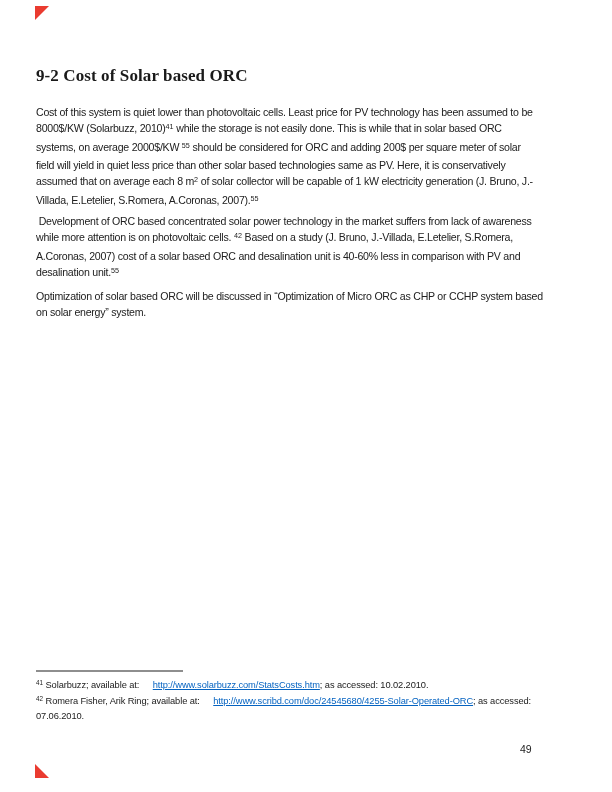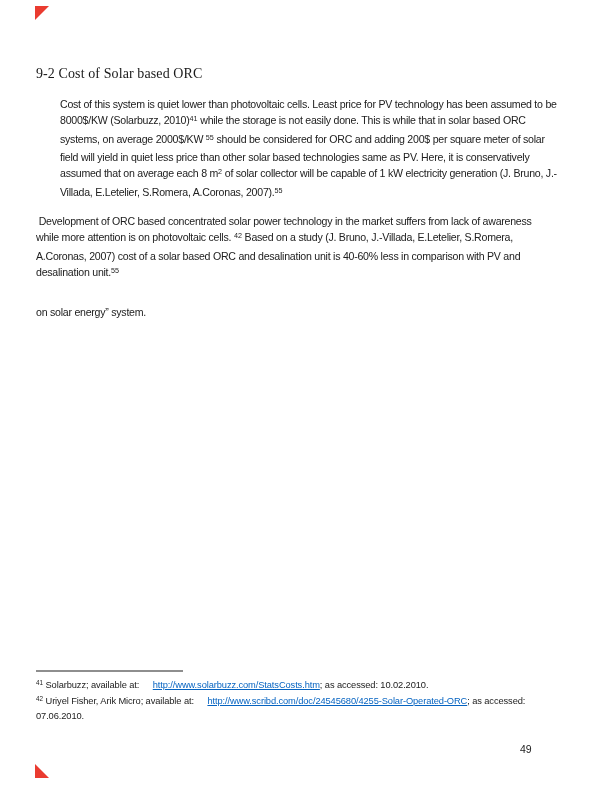--- a/index.html
+++ b/index.html
@@ -3,30 +3,30 @@
 <meta charset="utf-8">
 <style>
   html,body { margin:0; padding:0; background:#ffffff; }
   .page {
     position:relative; width:612px; height:792px; background:#ffffff;
     font-family:"Liberation Sans", sans-serif; overflow:hidden;
     color:#212121;
   }
   .heading {
     position:absolute; left:36px; top:66px; margin:0;
-    font-family:"Liberation Serif", serif; font-weight:normal;
-    font-size:14px; color:#1a1a1a; letter-spacing:0.1px;
+    font-family:"Liberation Serif", serif; font-weight:bold;
+    font-size:17px; color:#1a1a1a; letter-spacing:0.1px;
     white-space:pre;
   }
   .para {
     position:absolute; left:36px; width:545px;
     font-size:10.6px; line-height:16.35px; letter-spacing:-0.25px;
     color:#212121;
   }
-  .para-0 { top:96px;margin-left:24px; }
+  .para-0 { top:104px; }
   .para-1 { top:213px; }
   .para-2 { top:288px; }
   .line { white-space:pre; }
   .sup {
     font-size:68%; position:relative; top:-0.42em; letter-spacing:0;
   }
   .link {
     color:var(--link-color,#0563c1); text-decoration:underline; cursor:pointer;padding-left:11px;
   }
   .fn-sep {
@@ -58,27 +58,27 @@
 
 <div class="page">
 
   <div class="tri-top"></div>
 
   <h1 class="heading">9-2 Cost of Solar based ORC</h1>
 
   <div id="paragraphs">
       <div class="para para-0"><span class="line"><span>Cost of this system is quiet lower than photovoltaic cells. Least price for PV technology has been assumed to be</span></span><br><span class="line"><span>8000$/KW (Solarbuzz, 2010)</span><span class="sup">41</span><span> while the storage is not easily done. This is while that in solar based ORC</span></span><br><span class="line"><span>systems, on average 2000$/KW </span><span class="sup">55</span><span> should be considered for ORC and adding 200$ per square meter of solar</span></span><br><span class="line"><span>field will yield in quiet less price than other solar based technologies same as PV. Here, it is conservatively</span></span><br><span class="line"><span>assumed that on average each 8 m</span><span class="sup">2</span><span> of solar collector will be capable of 1 kW electricity generation (J. Bruno, J.-</span></span><br><span class="line"><span>Villada, E.Letelier, S.Romera, A.Coronas, 2007).</span><span class="sup">55</span></span></div>
       <div class="para para-1"><span class="line"><span> Development of ORC based concentrated solar power technology in the market suffers from lack of awareness</span></span><br><span class="line"><span>while more attention is on photovoltaic cells. </span><span class="sup">42</span><span> Based on a study (J. Bruno, J.-Villada, E.Letelier, S.Romera,</span></span><br><span class="line"><span>A.Coronas, 2007) cost of a solar based ORC and desalination unit is 40-60% less in comparison with PV and</span></span><br><span class="line"><span>desalination unit.</span><span class="sup">55</span></span></div>
-      <div class="para para-2"><br><span class="line"><span>on solar energy” system.</span></span></div>
+      <div class="para para-2"><span class="line"><span>Optimization of solar based ORC will be discussed in “Optimization of Micro ORC as CHP or CCHP system based</span></span><br><span class="line"><span>on solar energy” system.</span></span></div>
     </div>
 
   <div class="fn-sep"></div>
 
   <div id="footnotes" class="footnotes">
       <div><span class="line"><span class="sup">41</span><span> Solarbuzz; available at: </span><a class="link">http://www.solarbuzz.com/StatsCosts.htm</a><span>; as accessed: 10.02.2010.</span></span></div>
-      <div><span class="line"><span class="sup">42</span><span> Uriyel Fisher, Arik Micro; available at: </span><a class="link">http://www.scribd.com/doc/24545680/4255-Solar-Operated-ORC</a><span>; as accessed:</span></span><br><span class="line"><span>07.06.2010.</span></span></div>
+      <div><span class="line"><span class="sup">42</span><span> Romera Fisher, Arik Ring; available at: </span><a class="link">http://www.scribd.com/doc/24545680/4255-Solar-Operated-ORC</a><span>; as accessed:</span></span><br><span class="line"><span>07.06.2010.</span></span></div>
     </div>
 
   <div class="page-number">49</div>
 
   <div class="tri-bottom"></div>
 
 </div>
 
 </body></html>

